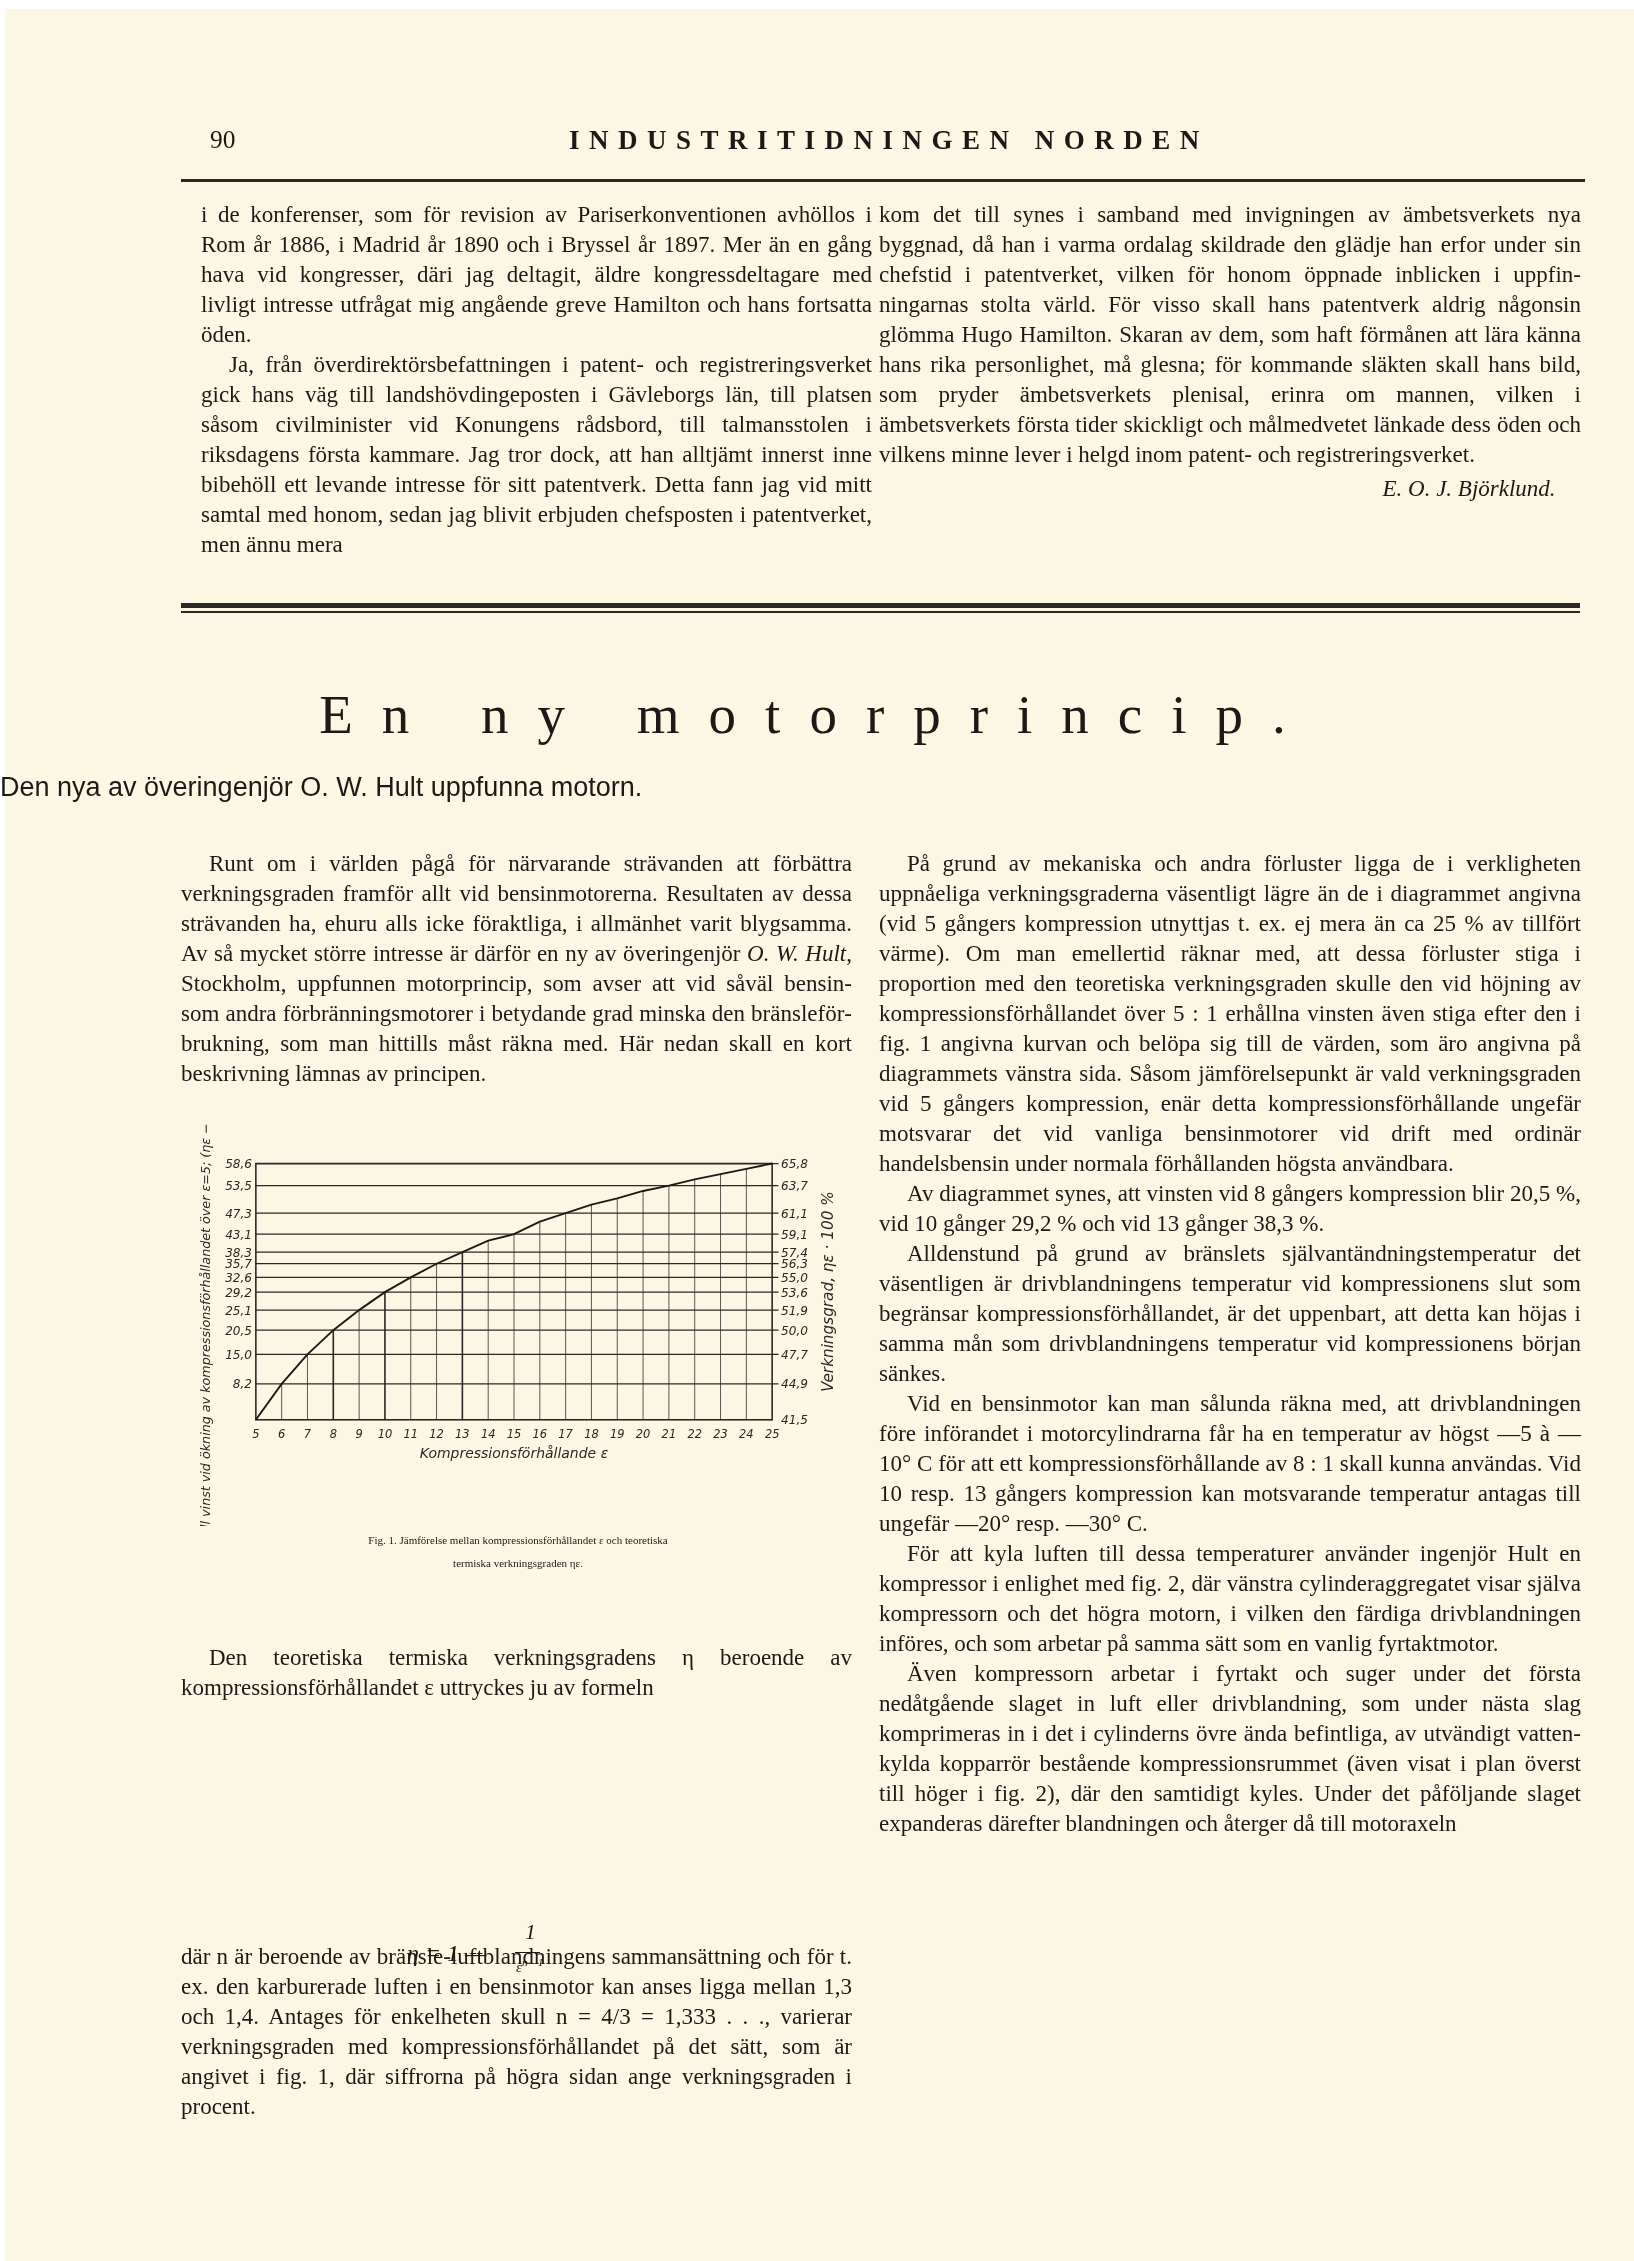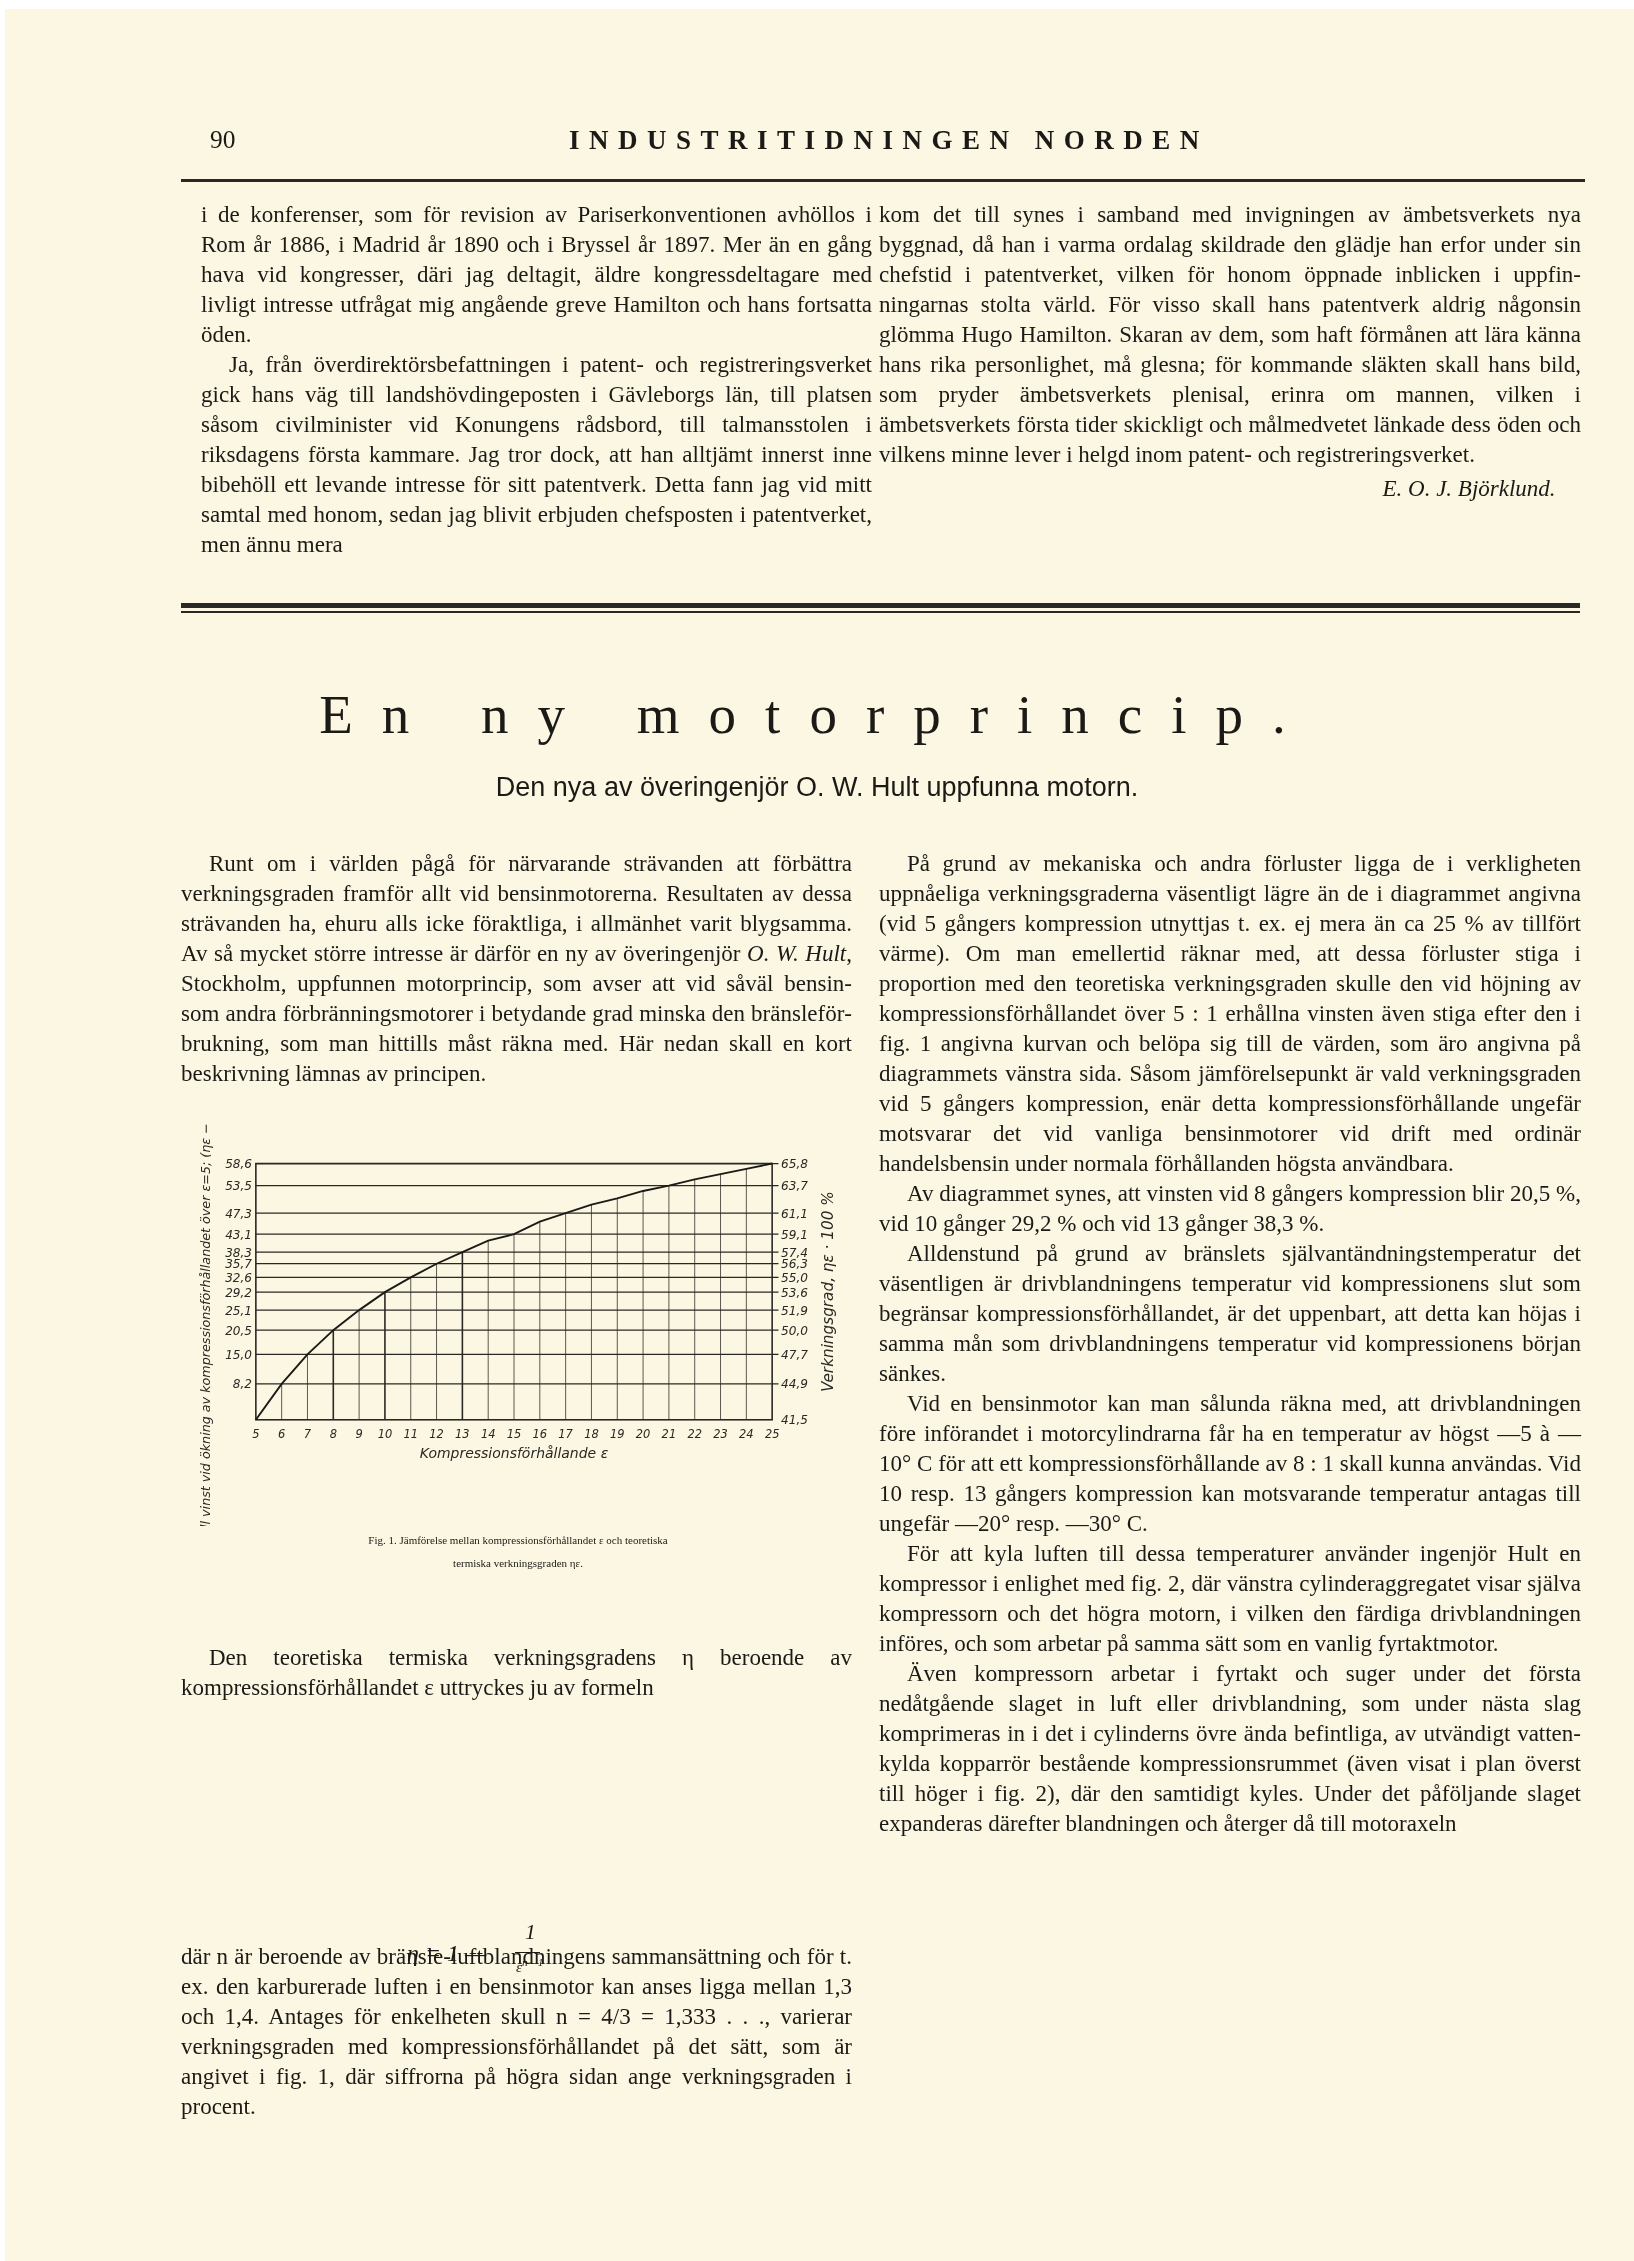--- a/index.html
+++ b/index.html
@@ -31,21 +31,21 @@
   .signature { text-align: right; font-style: italic; padding-right: 25.4px; margin-top: 3.8px !important; }
 
   .sep-rule-1 { position: absolute; left: 181px; top: 603px; width: 1399px; height: 4.5px; background: #2a2824; }
   .sep-rule-2 { position: absolute; left: 181px; top: 611px; width: 1399px; height: 1.9px; background: #2a2824; }
 
   .article-title {
     position: absolute; left: 0; top: 683px; width: 1634px; text-align: center;
     font-family: "Liberation Serif", serif; font-size: 55px; letter-spacing: 29px;
   }
   .article-subtitle {
-    position: absolute; left: 0; top: 772px; width: 1634px; text-align: center;
+    position: absolute; left: 0; top: 772px; width: 1634px; 
     font-family: "Liberation Sans", sans-serif; font-size: 27px;
   }
 
   .col-a { left: 181px; top: 849px; width: 671px; }
   .col-b { left: 181px; top: 1643px; width: 671px; }
   .col-c { left: 879px; top: 849px; width: 702px; }
 
   .figure { position: absolute; left: 184px; top: 1119px; width: 674px; height: 407px; }
   .figure svg { width: 674px; height: 407px; }
   .fig-caption {

